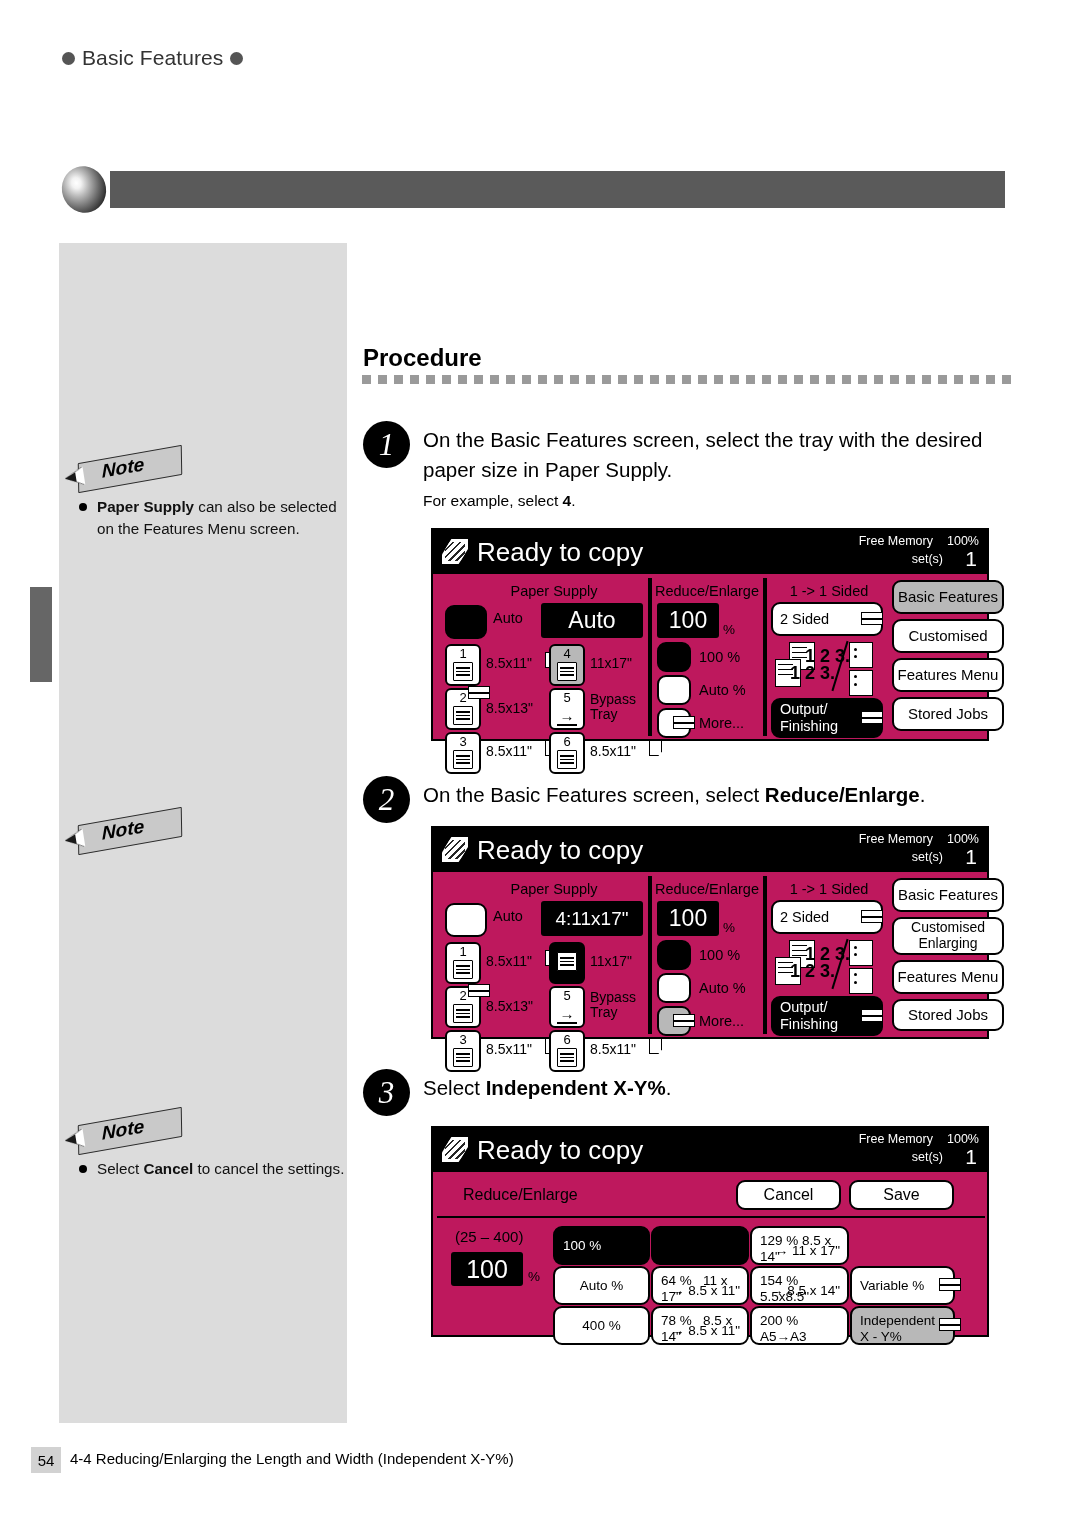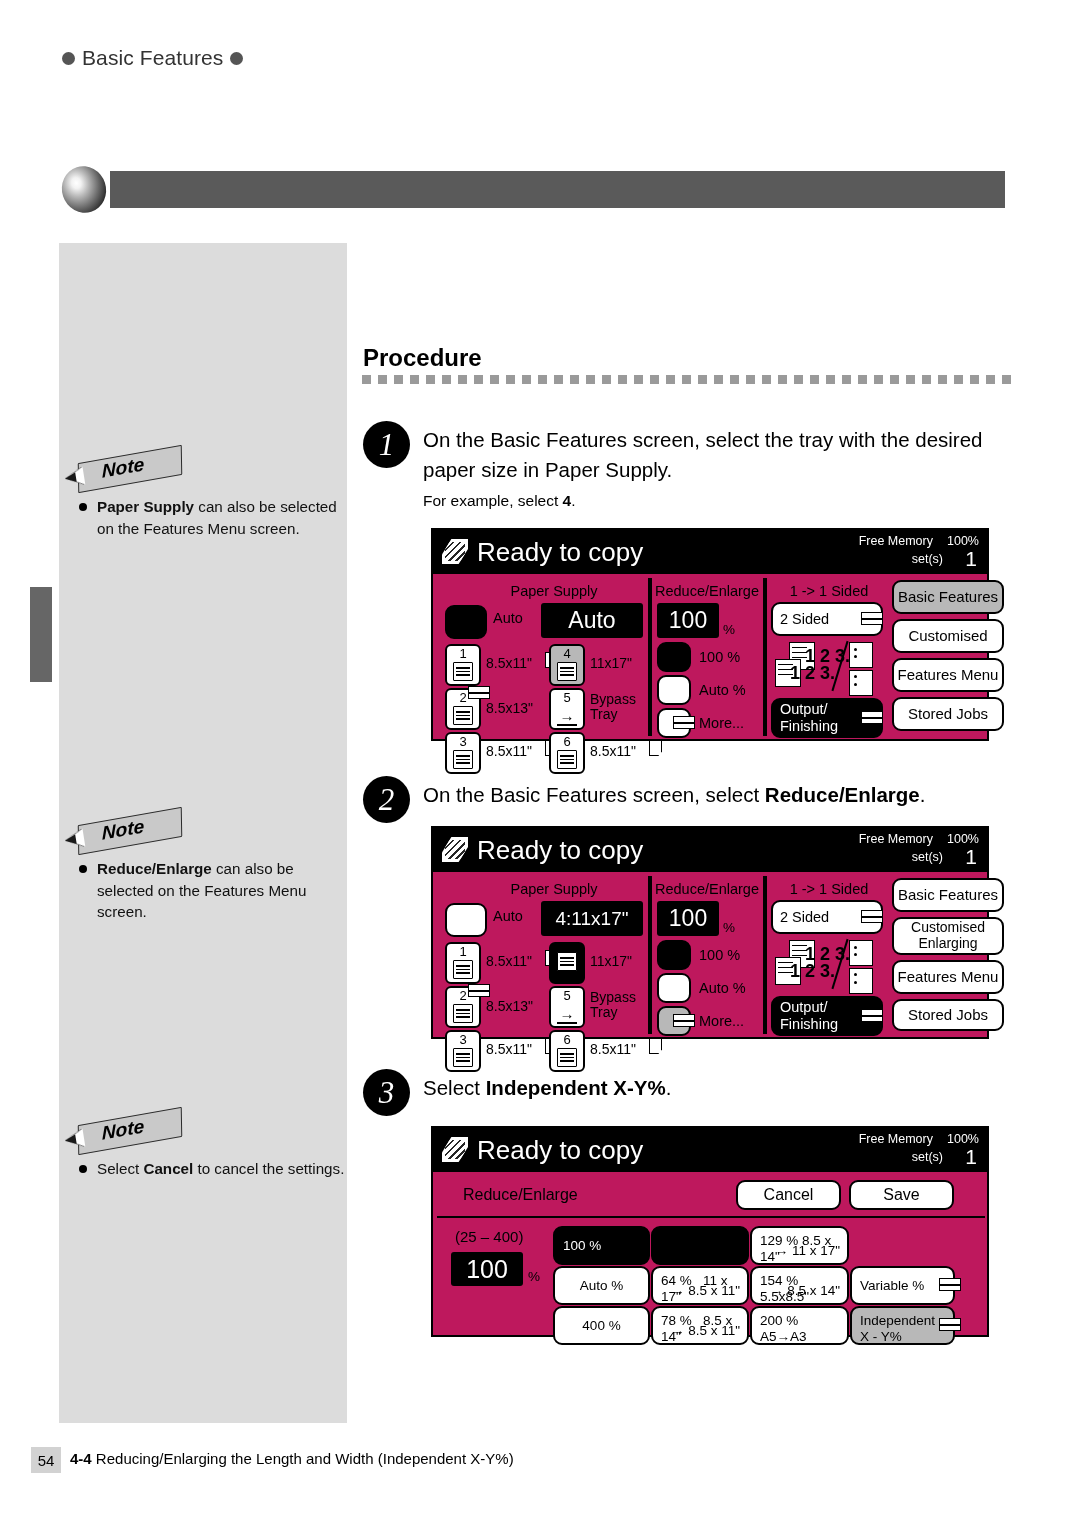--- a/index.html
+++ b/index.html
@@ -190,21 +190,21 @@
   .rbtn.gray { background: #b8b8b8; }
   .rbtn .c { position: absolute; left: 0; right: 0; top: 50%; transform: translateY(-50%); text-align: center; }
   .rbtn .b2 { position: absolute; right: 7px; bottom: 4px; }
   .rbtn .l { position: absolute; left: 8px; top: 50%; transform: translateY(-50%); }
   .rbtn .tl { position: absolute; left: 8px; top: 5px; }
 
   
   .footpage { position: absolute; left: 31px; top: 1447px; width: 30px; height: 26px; background: #d2d2d2;
               display: flex; align-items: center; justify-content: center; font-size: 15px; }
   .foottxt { position: absolute; left: 70px; top: 1450px; font-size: 15px; }
-  .foottxt b { font-weight: bold; text-align: right; }
+  .foottxt b { font-weight: normal; text-align: right; }
 </style>
 </head>
 <body>
 
 <div class="page">
 
   <div class="runhead">
     <span class="dot"></span>
     <span class="txt">Basic Features</span>
     <span class="dot"></span>
@@ -231,21 +231,20 @@
   </div>
 
   <div class="note" style="left:78px; top:810px;">
     <div class="note-badge">
       <div class="pencil"></div>
         <div class="nib"></div>
         <div class="nibtip"></div>
       <div class="lbl">Note</div>
     </div>
     <ul>
-      <li><b>Reduce/Enlarge</b><span> can also be selected on the Features Menu screen.</span></li>
     </ul>
   </div>
 
   <div class="note" style="left:78px; top:1110px;">
     <div class="note-badge">
       <div class="pencil"></div>
         <div class="nib"></div>
         <div class="nibtip"></div>
       <div class="lbl">Note</div>
     </div>

